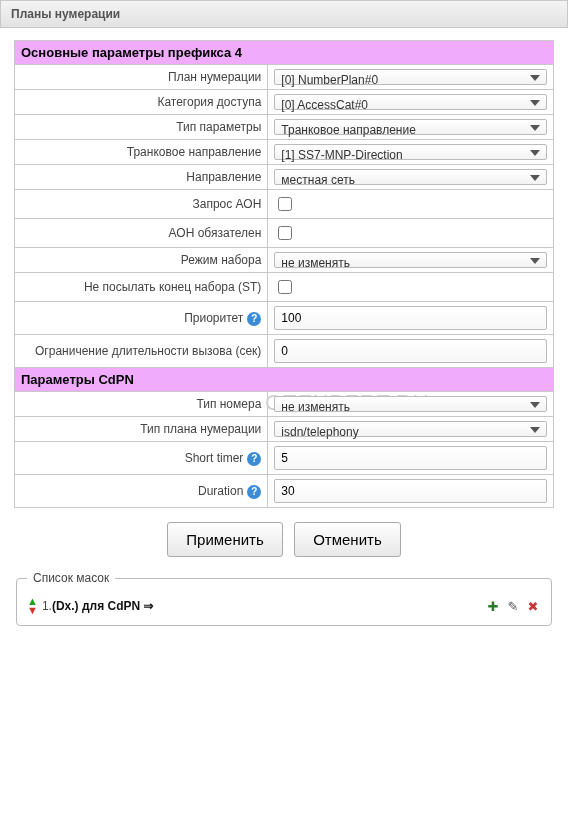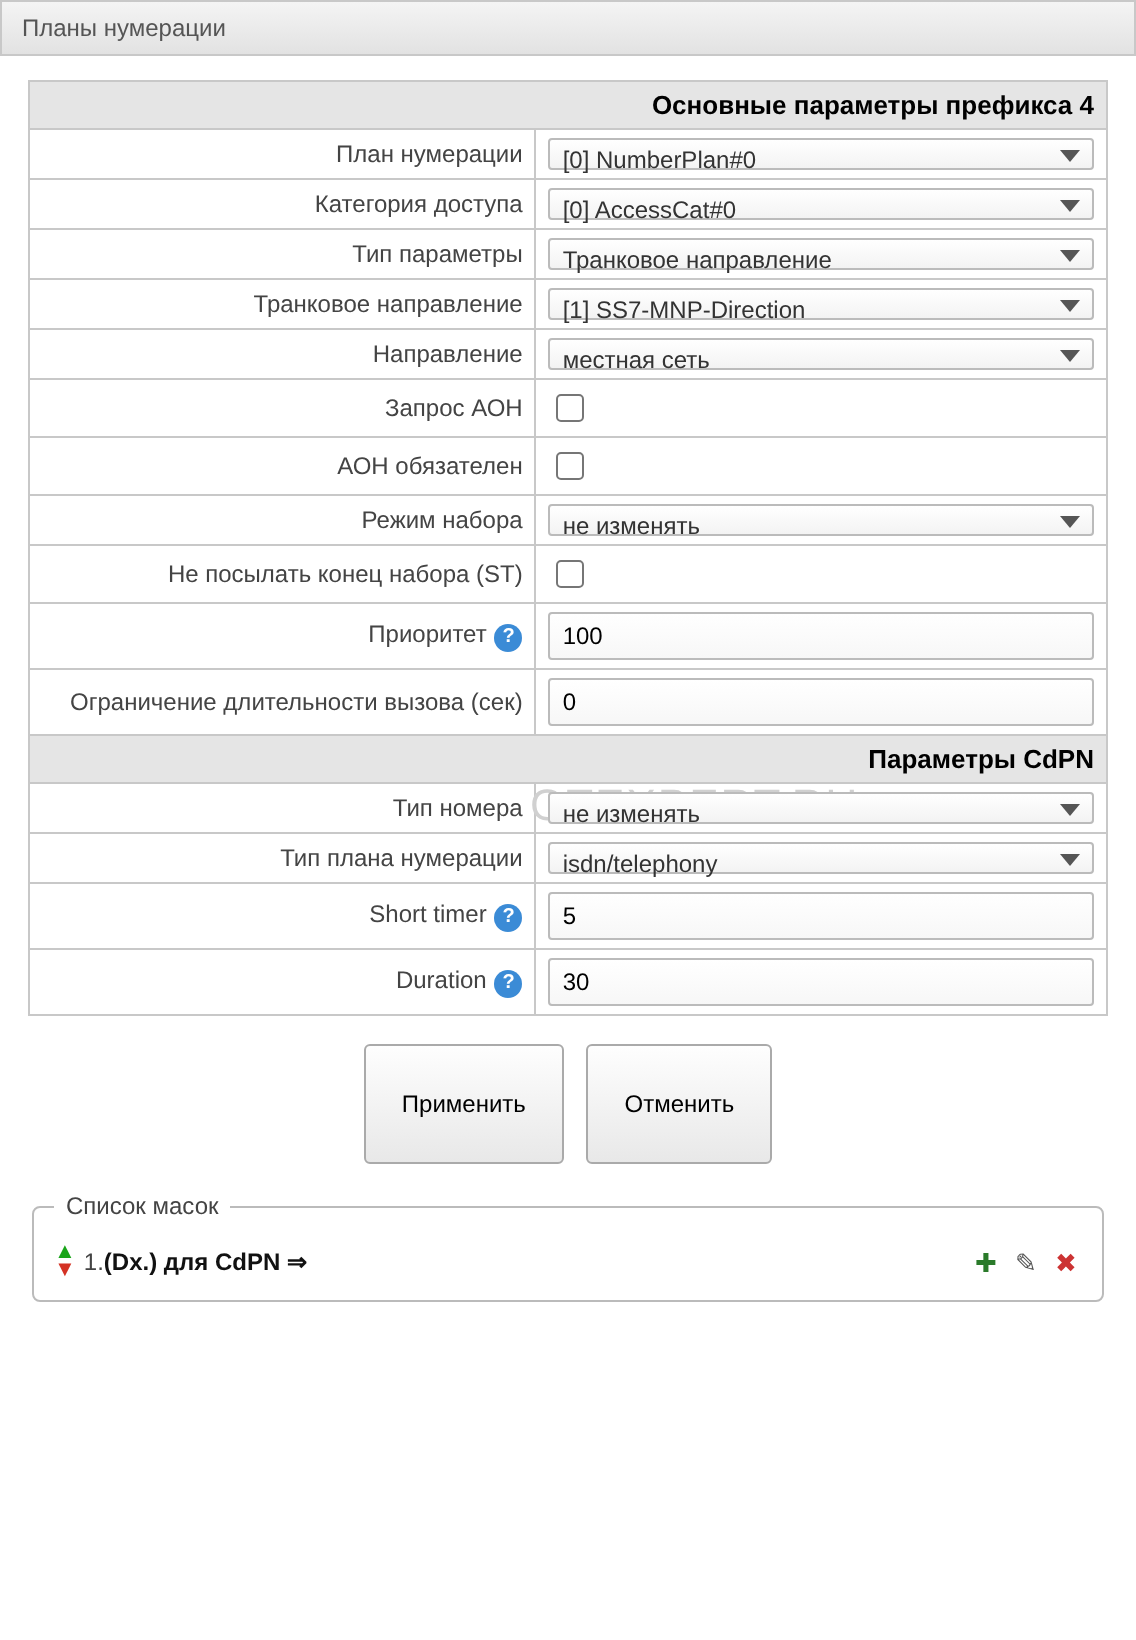--- a/index.html
+++ b/index.html
@@ -1,30 +1,30 @@
 <!DOCTYPE html>
 <html><head>
 <meta charset="utf-8">
 <style>
   *{box-sizing:border-box}
   body{margin:0;font-family:Arial,Helvetica,sans-serif;font-size:12px;color:#333;background:#fff}
-  .title-bar{background:linear-gradient(#f4f4f4,#e2e2e2);border:1px solid #c8c8c8;padding:6px 10px;font-weight:normal;color:#555}
+  .title-bar{background:linear-gradient(#f4f4f4,#e2e2e2);border:1px solid #c8c8c8;padding:6px 10px;font-weight:bold;color:#555}
   .page{padding:12px 14px}
   table.form{width:100%;border-collapse:collapse;border:1px solid #b5b5b5}
   table.form td{border:1px solid #c8c8c8;padding:4px 6px;vertical-align:middle}
-  td.section{background:#e5e5e5;color:#000;text-align:right;font-weight:bold;padding:6px;font-size:13px}
+  td.section{background:#f0abfc;color:#000;text-align:left;font-weight:bold;padding:6px;font-size:13px}
   td.label{background:#fff;text-align:right;width:47%;padding-right:10px;color:#444}
   td.field{background:#fff}
   input[type=text]{width:100%;height:24px;border:1px solid #bbb;border-radius:2px;padding:2px 6px;font-size:12px;background:linear-gradient(#fff,#f7f7f7)}
   .select{position:relative;width:100%;height:16px;border:1px solid #bbb;border-radius:2px;padding:3px 22px 0 6px;font-size:12px;background:linear-gradient(#fff,#f3f3f3);cursor:pointer}
   .select .arrow{position:absolute;right:6px;top:5px;width:0;height:0;border-left:5px solid transparent;border-right:5px solid transparent;border-top:6px solid #555}
   input[type=checkbox]{width:14px;height:14px}
   .help{display:inline-block;width:14px;height:14px;border-radius:7px;background:#3b8bd6;color:#fff;font-size:10px;font-weight:bold;text-align:center;line-height:14px;margin-left:4px;cursor:help}
   .btn-row{text-align:center;margin:14px 0}
-  button.btn{border:1px solid #aaa;border-radius:3px;background:linear-gradient(#fefefe,#e8e8e8);padding:22px 18px;font-size:12px;cursor:pointer;margin:0 4px}
+  button.btn{border:1px solid #aaa;border-radius:3px;background:linear-gradient(#fefefe,#e8e8e8);padding:8px 18px;font-size:15px;cursor:pointer;margin:0 4px}
   fieldset.masks{border:1px solid #bbb;border-radius:4px;margin-top:10px;padding:12px 10px 10px 10px;position:relative}
   fieldset.masks legend{padding:0 6px;color:#444;font-size:12px}
   .mask-row{display:flex;align-items:center;justify-content:space-between}
   .mask-left{display:flex;align-items:center;gap:4px}
   .up-down{display:inline-block;font-size:11px;line-height:9px}
   .up-down .u{color:#19a519}.up-down .d{color:#d43224}
   .mask-text{color:#444}
   .mask-text b{color:#111}
   .mask-icons{display:flex;gap:4px;align-items:center}
   .icon{width:16px;height:16px;display:inline-flex;align-items:center;justify-content:center;font-size:13px;cursor:pointer}

